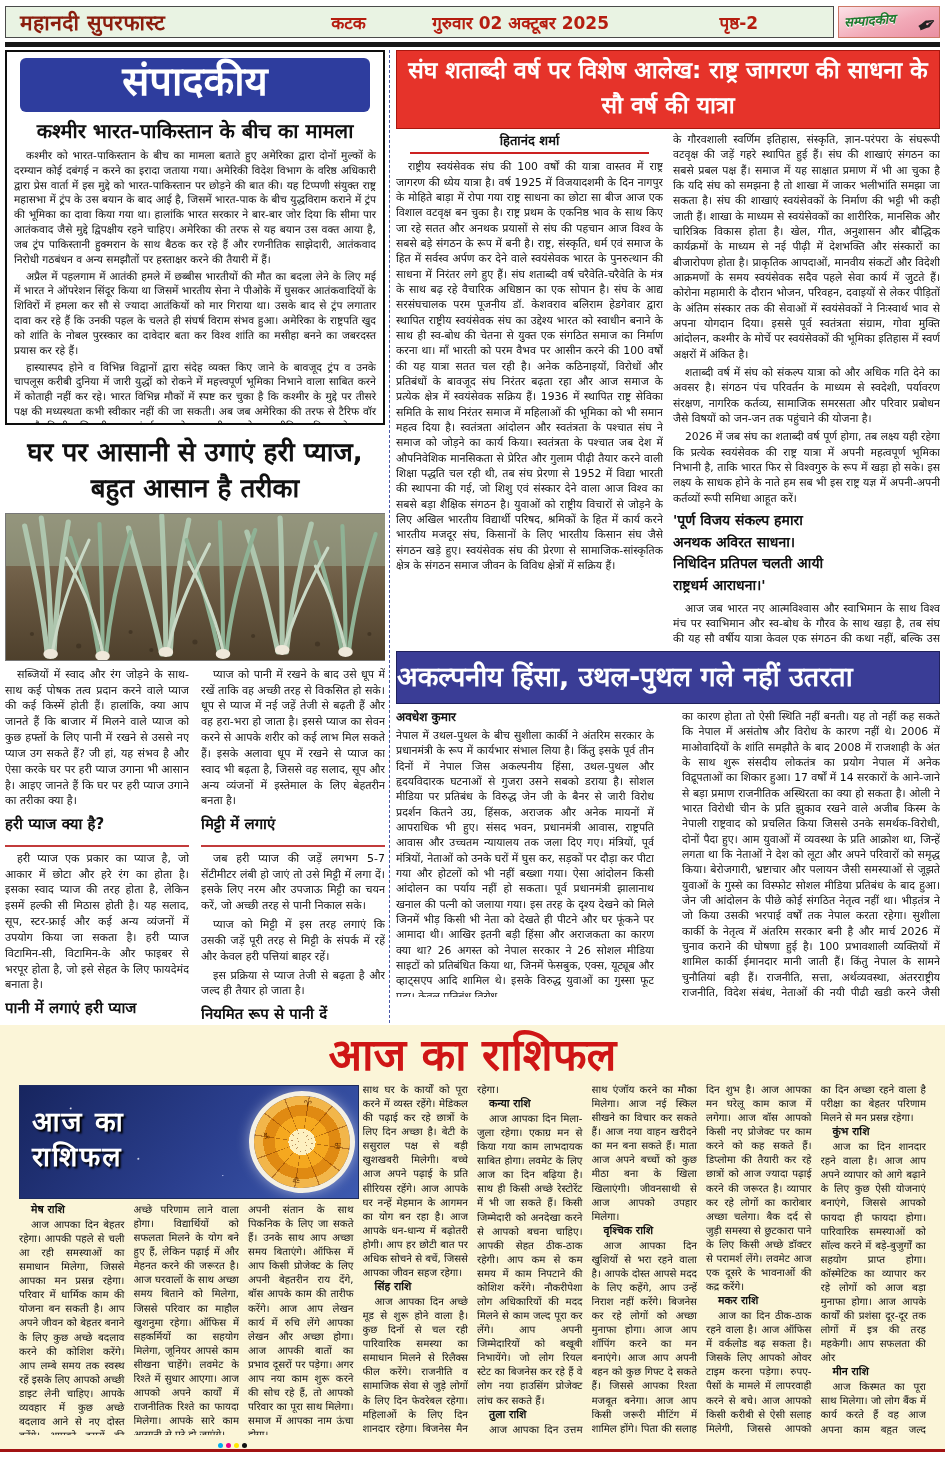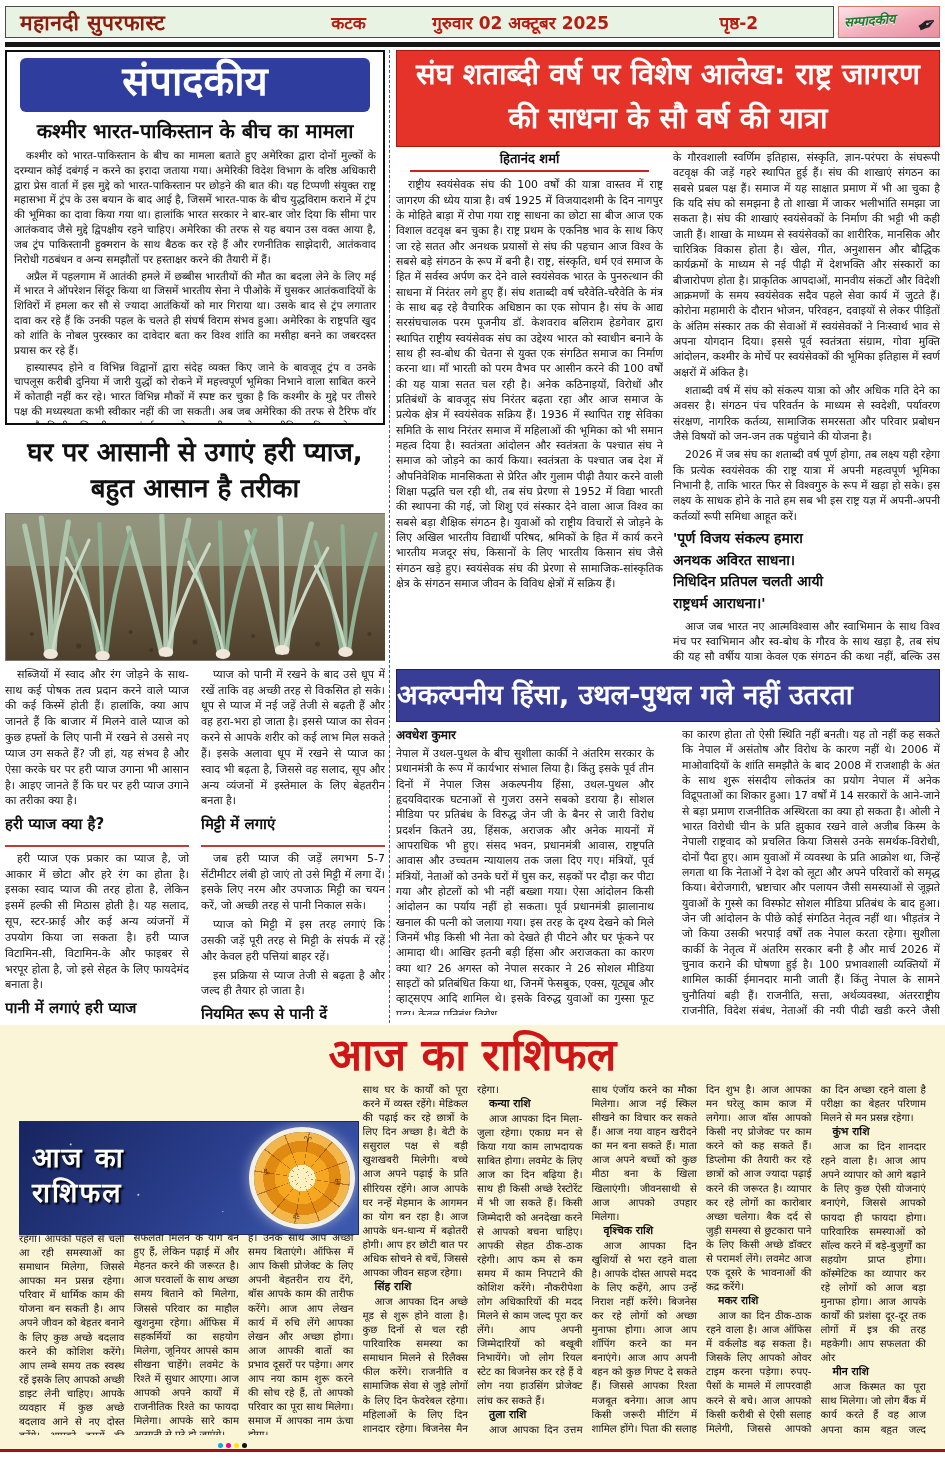--- a/index.html
+++ b/index.html
@@ -32,42 +32,42 @@
   
   .onion{flex:1;overflow:hidden;}
   .on-head{font-size:26px;font-weight:800;text-align:center;line-height:1.4;margin:4px 2px 6px;}
   .on-photo{display:block;width:100%;height:146px;border:1px solid #777;}
   .on-cols{display:flex;gap:12px;margin-top:6px;height:352px;overflow:hidden;}
   .on-col{flex:1;font-size:11px;line-height:1.44;text-align:justify;overflow:hidden;}
   .on-col p{margin:0 0 3px;text-indent:12px;}
   .sub{font-size:15px;font-weight:800;border-bottom:2px solid #c23b3b;padding-bottom:9px;margin:5px 0 4px;}
 
   
-  .red-banner{background:#e6332a;color:#fff;text-align:center;font-size:29px;font-weight:800;line-height:1.5;padding:2px 6px 6px;border:1px solid #a9170f;margin-bottom:3px;}
+  .red-banner{background:#e6332a;color:#fff;text-align:center;font-size:23px;font-weight:800;line-height:1.5;padding:2px 6px 6px;border:1px solid #a9170f;margin-bottom:3px;}
   .s-cols{display:flex;gap:10px;height:514px;overflow:hidden;}
   .s-col{flex:1;overflow:hidden;font-size:10.8px;line-height:1.42;text-align:justify;}
   .s-col p{margin:0 0 3px;}
   .byline{font-weight:800;text-align:center;font-size:13px;border-bottom:2px solid #c22;margin:0 14px 5px;padding-bottom:2px;}
   .poem{font-size:14px;font-weight:700;line-height:1.55;margin:4px 0;text-align:left;}
   .ind{text-indent:12px;}
 
   
   .nepal{margin-top:5px;}
   .blue-banner{background:#3a3d96;color:#fff;text-align:left;font-size:27px;font-weight:800;padding:5px 0 9px;border:1px solid #20225c;margin-bottom:5px;}
   .n-cols{display:flex;gap:28px;height:288px;overflow:hidden;}
   .n-col{flex:1;overflow:hidden;font-size:10.8px;line-height:1.42;text-align:justify;}
   .byline2{font-weight:800;font-size:12px;margin-bottom:2px;}
   .n-col p{margin:0;}
 
   
   .rashifal{height:424px;background:#fbf5d8;margin-top:2px;padding:0 19px;border-bottom:3px solid #a21313;position:relative;overflow:hidden;}
   .r-title{text-align:center;color:#cf1515;font-size:44px;font-weight:800;height:58px;line-height:60px;}
   .r-body{position:relative;height:352px;overflow:hidden;}
   .r-img{position:absolute;left:0;top:2px;width:338px;height:112px;border:1px solid #1d2b5e;overflow:hidden;
-    background:radial-gradient(1.5px 1.5px at 15% 20%,#fff,transparent),radial-gradient(1px 1px at 60% 80%,#cfd8ff,transparent),radial-gradient(1.5px 1.5px at 35% 65%,#fff,transparent),linear-gradient(130deg,#17255f 0%,#2b3f8e 55%,#3d5ab0 100%);margin-top:36px;}
+    background:radial-gradient(1.5px 1.5px at 15% 20%,#fff,transparent),radial-gradient(1px 1px at 60% 80%,#cfd8ff,transparent),radial-gradient(1.5px 1.5px at 35% 65%,#fff,transparent),linear-gradient(130deg,#17255f 0%,#2b3f8e 55%,#3d5ab0 100%);}
   .r-img-text{position:absolute;left:12px;top:18px;color:#fff;font-size:27px;font-weight:800;line-height:1.3;letter-spacing:2px;text-shadow:2px 2px 2px #000;}
   .wheel{position:absolute;right:8px;top:8px;width:96px;height:96px;border-radius:50%;transform:scaleY(.96) rotate(8deg);
     background:repeating-conic-gradient(rgba(120,50,0,.5) 0 1.6deg,transparent 1.6deg 30deg),
       radial-gradient(circle at 50% 50%,#fdf0c0 0 20%,#f5a81f 20% 40%,#e08a12 40% 57%,#f2b64a 57% 72%,#c97a10 72% 100%);
     box-shadow:0 0 0 5px #f4f0e4,0 0 14px 4px rgba(255,255,255,.55);}
   .wheel span{position:absolute;font-size:9px;color:#5a2800;font-weight:700;}
   .zg1{left:44px;top:3px;} .zg2{right:8px;top:42px;} .zg3{left:44px;bottom:3px;} .zg4{left:8px;top:42px;}
   .r-cols{display:grid;grid-template-columns:repeat(8,1fr);gap:9px;height:352px;overflow:hidden;}
   .r-col{overflow:hidden;font-size:10.2px;line-height:1.38;text-align:justify;}
   .r-col.under{padding-top:120px;}

